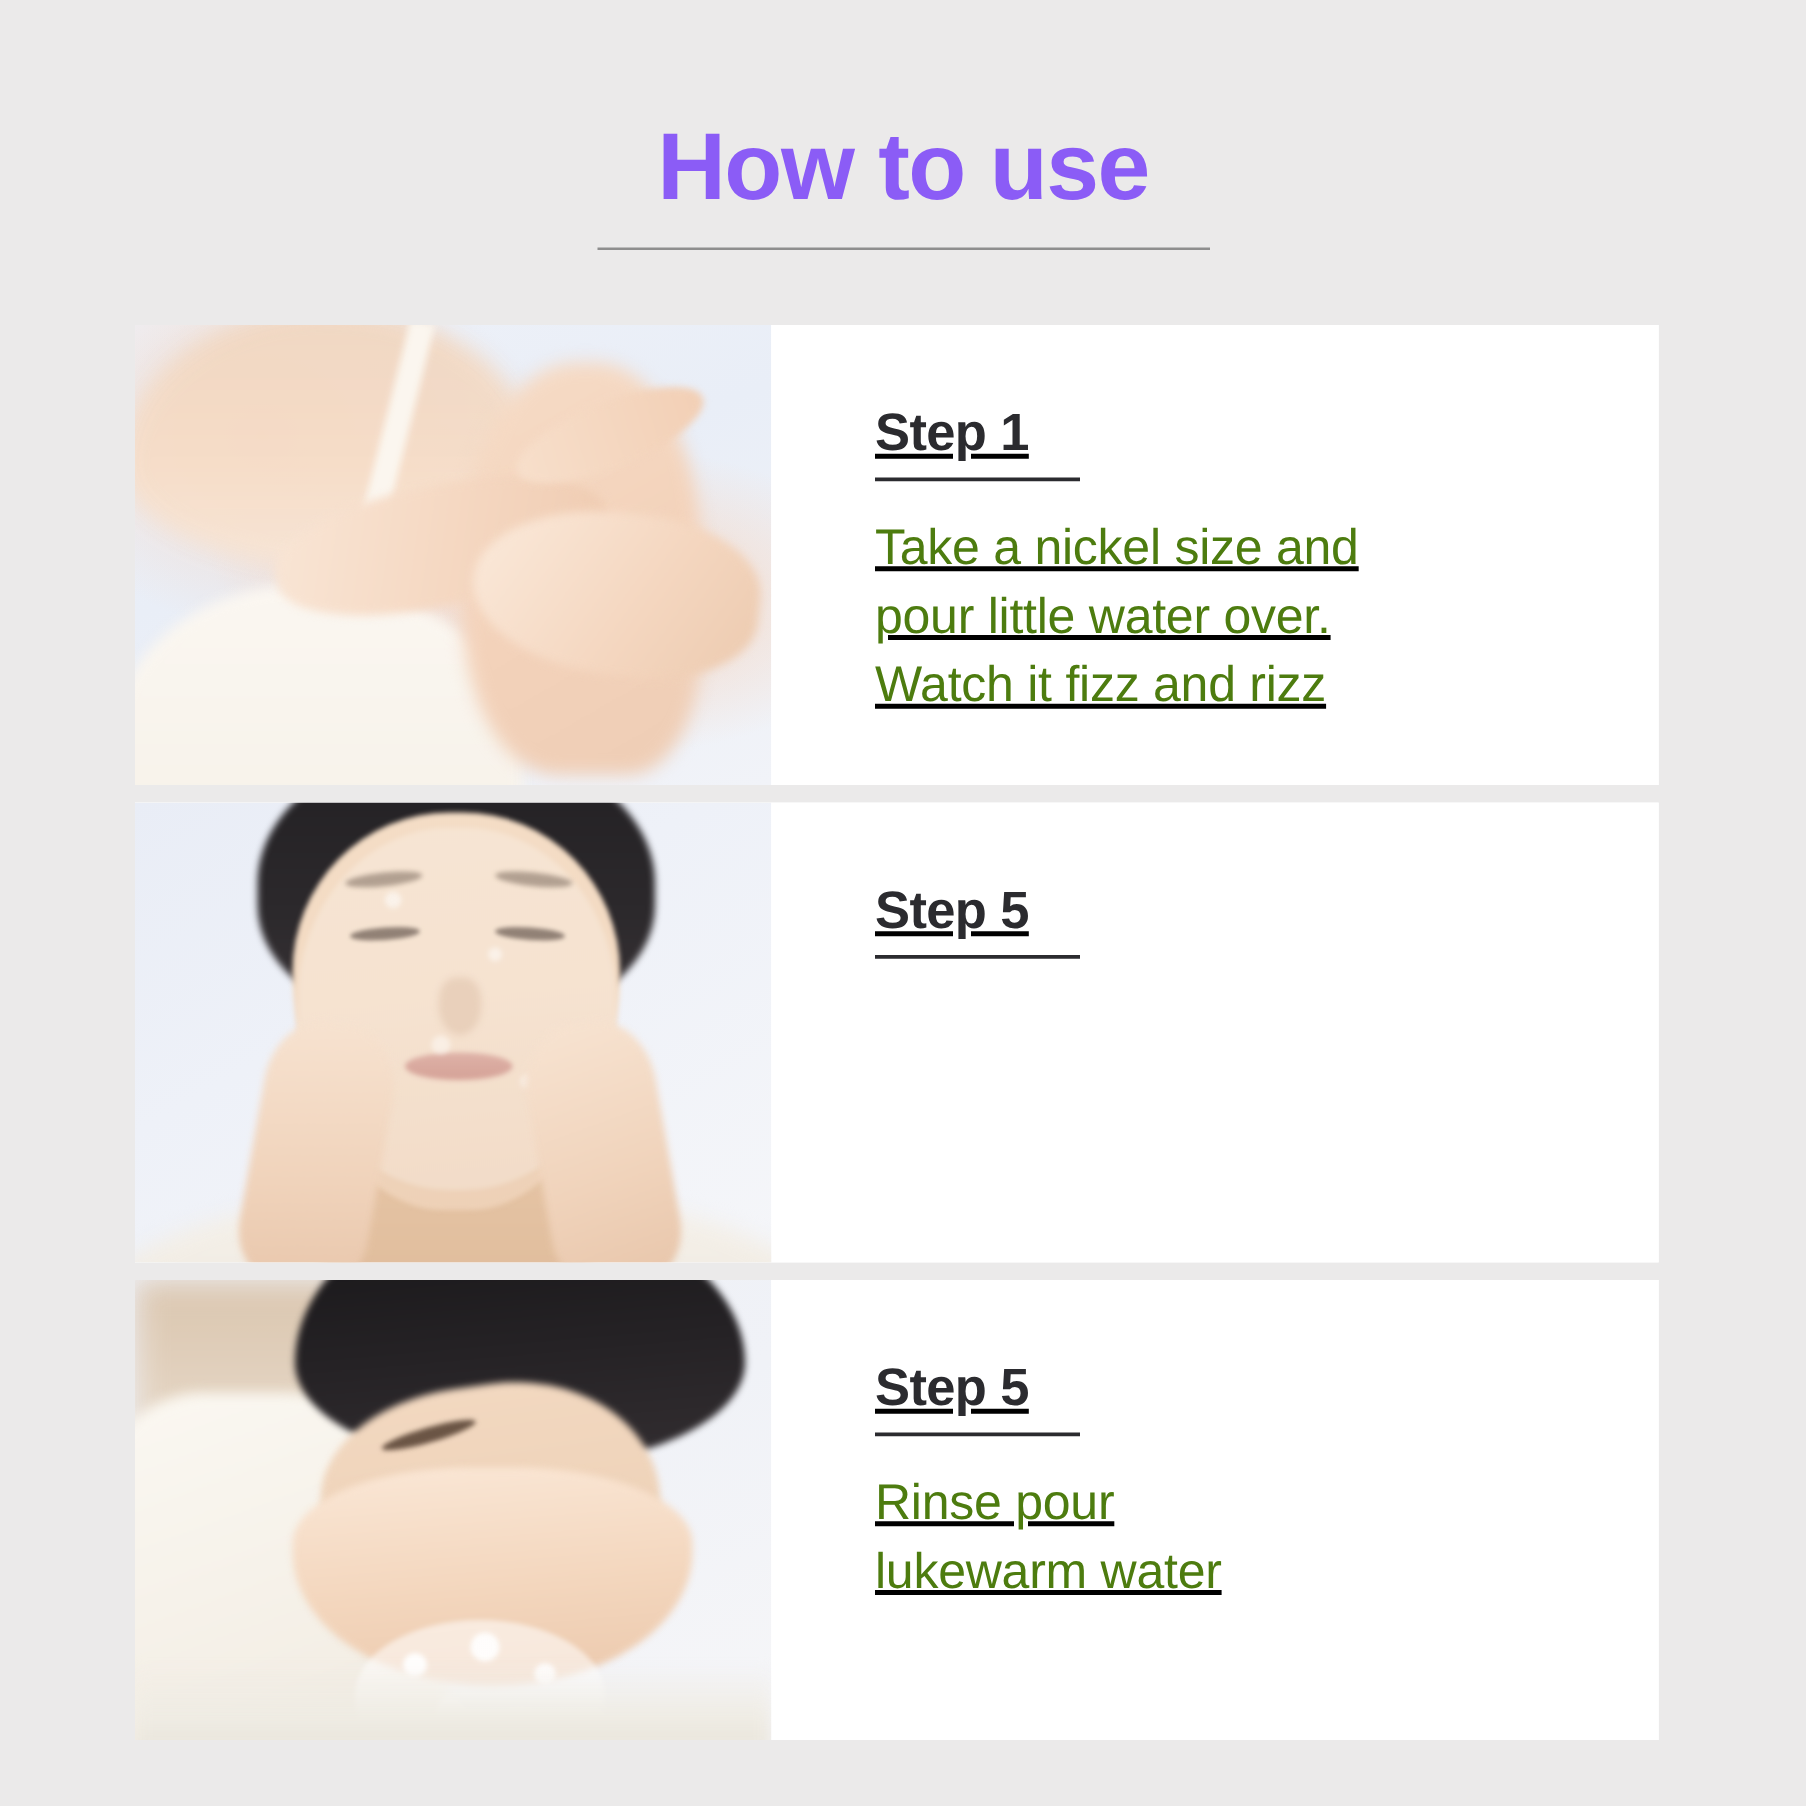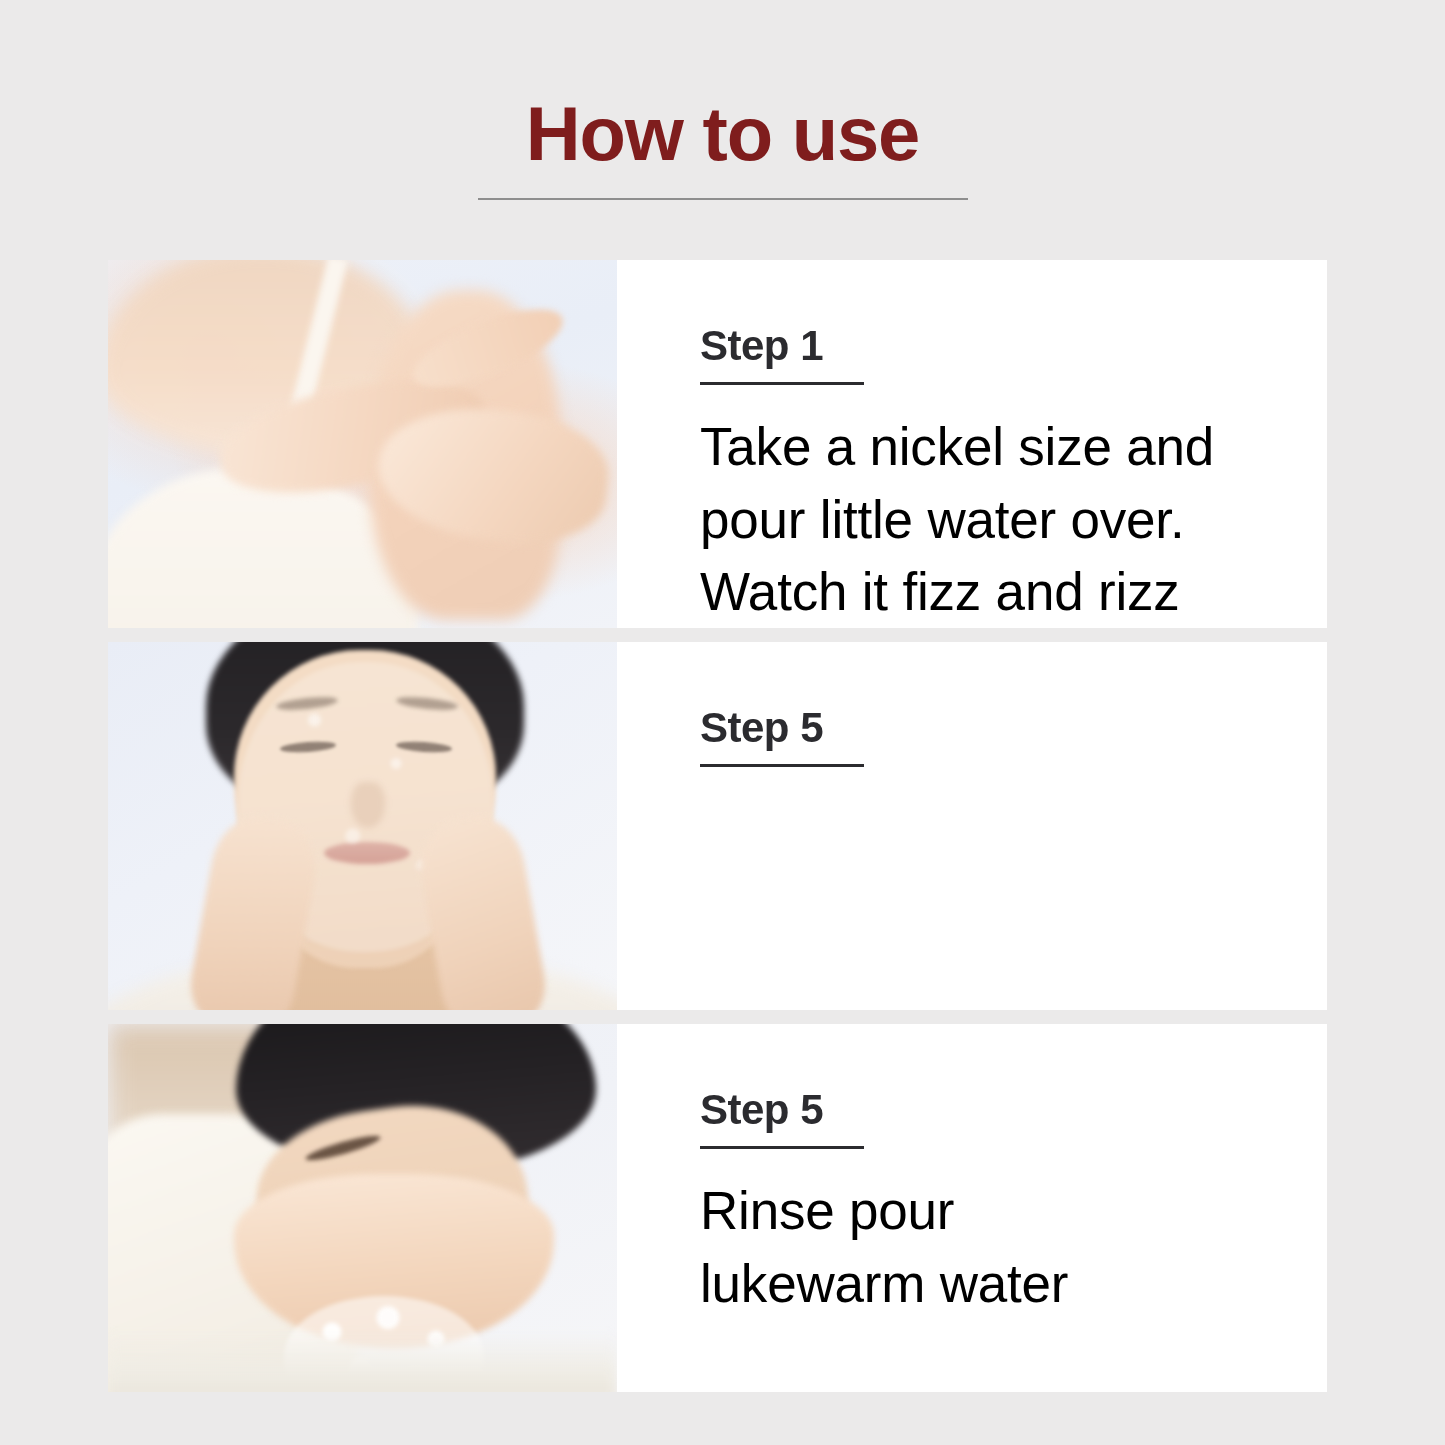--- a/index.html
+++ b/index.html
@@ -24,21 +24,21 @@
   .title-block {
     position: absolute;
     left: 0;
     top: 96px;
     width: 1445px;
     text-align: center;
   }
   .page-title {
     font-size: 76px;
     font-weight: 700;
-    color: #7f1d1d;
+    color: #8b5cf6;
     letter-spacing: -1.2px;
     line-height: 1;
     margin: 0;
     font-family: "Liberation Sans", sans-serif;
   }
   .title-rule {
     width: 490px;
     height: 2px;
     background: #8e8e8e;
     margin: 26px auto 0 auto;
@@ -51,20 +51,21 @@
     top: 260px;
     width: 1219px;
   }
   .step-row {
     display: flex;
     width: 1219px;
     height: 368px;
     background: #ffffff;
     margin-bottom: 14px;
     overflow: hidden;
+    text-decoration: underline;
   }
   .step-photo {
     width: 509px;
     height: 368px;
     position: relative;
     overflow: hidden;
     flex: 0 0 509px;
   }
   .step-text {
     flex: 1 1 auto;
@@ -80,23 +81,23 @@
     letter-spacing: -0.5px;
     margin: 0;
   }
   .step-rule {
     width: 164px;
     height: 3px;
     background: #2b2b2f;
     margin: 14px 0 26px 0;
   }
   .step-desc {
-    font-size: 53px;
+    font-size: 40px;
     font-weight: 400;
-    color: #000000;
+    color: #4d7c0f;
     line-height: 1.37;
     letter-spacing: -0.2px;
     margin: 0;
     white-space: pre-line;
   }
 
   
   .photo-bg {
     position: absolute;
     inset: 0;

